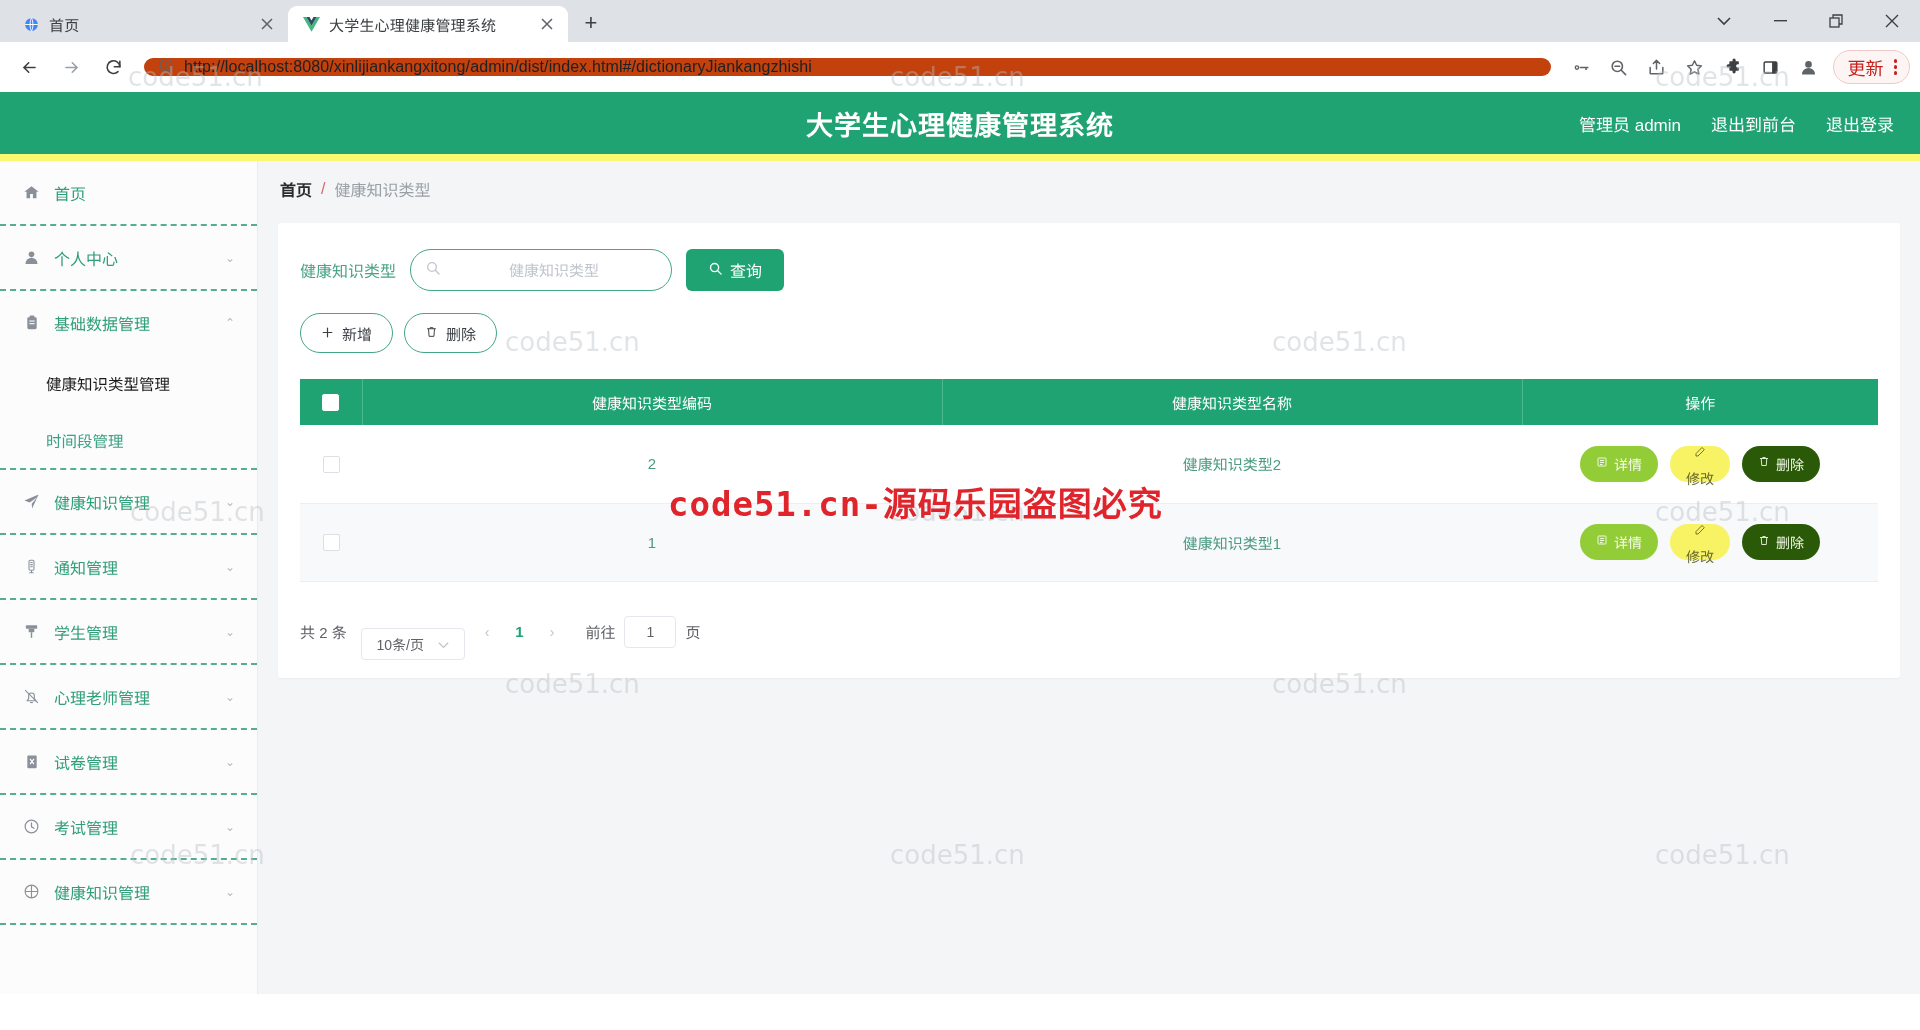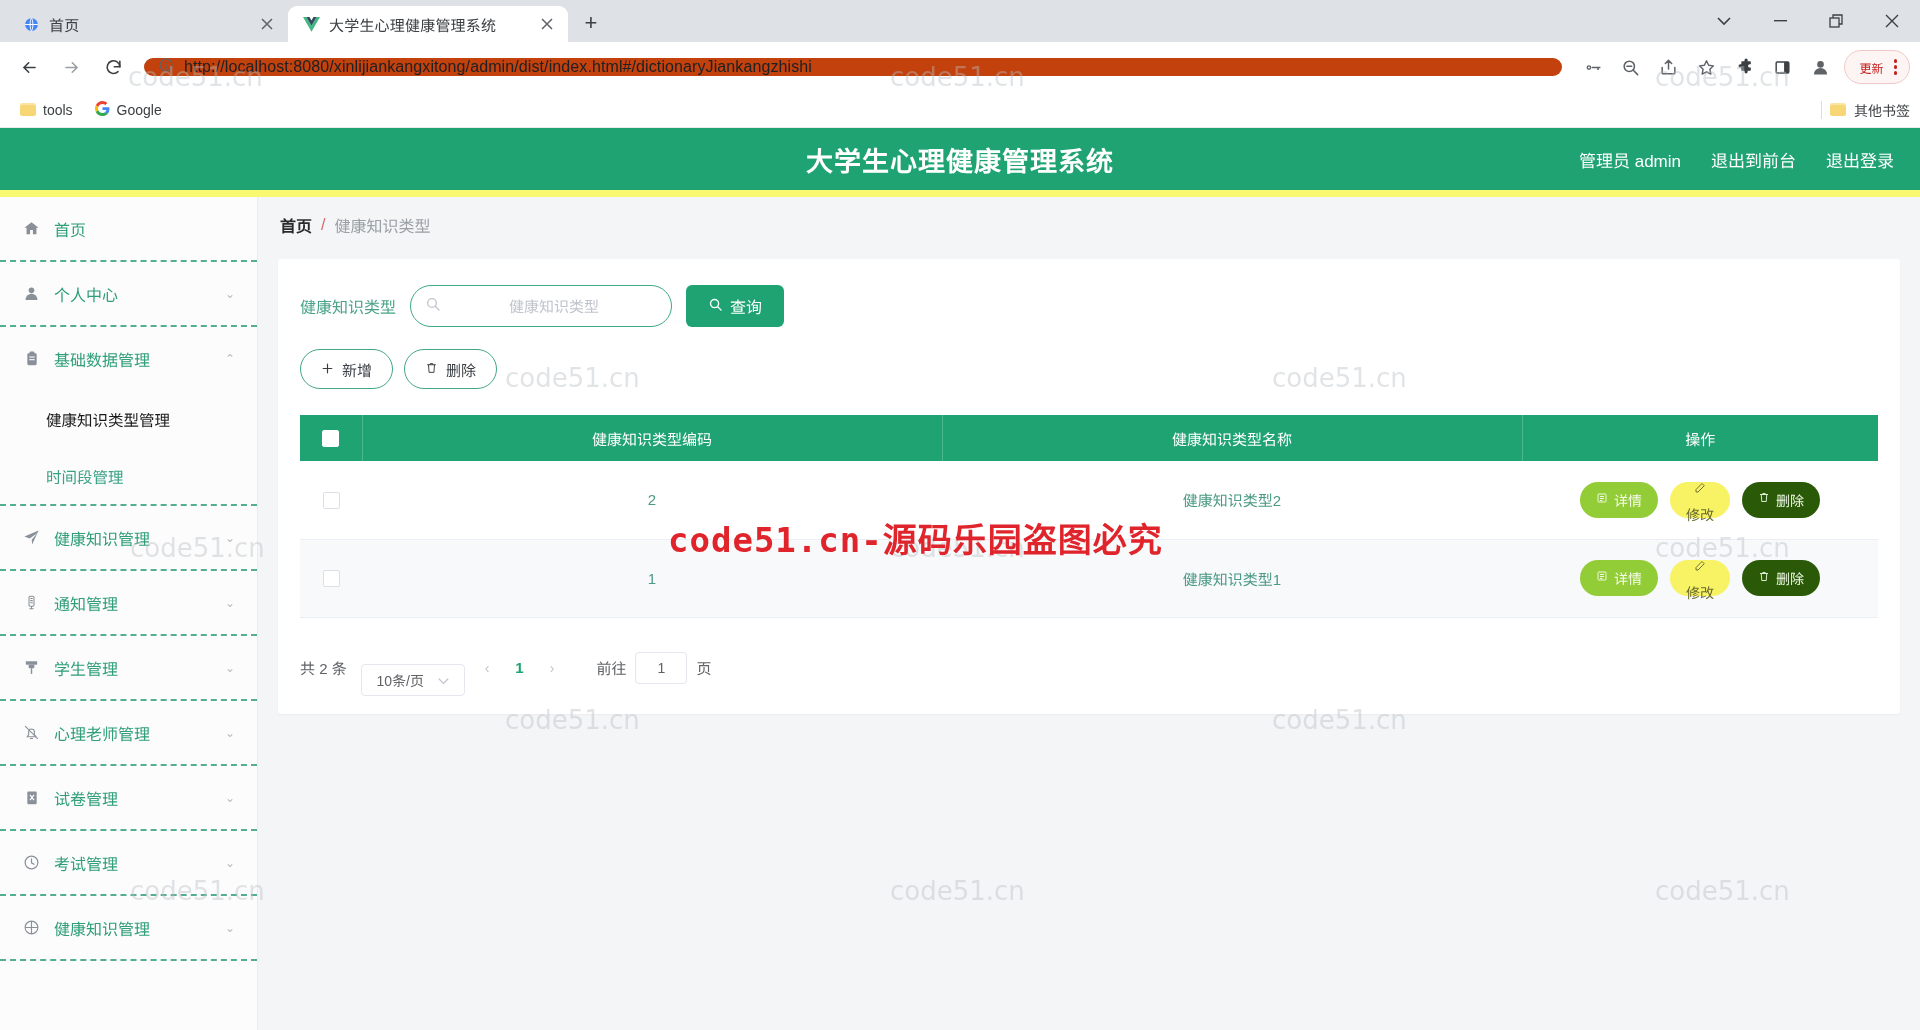--- a/index.html
+++ b/index.html
@@ -46,21 +46,21 @@
     flex: 1 1 auto; height: 18px; background: #c2410c; border-radius: 18px;
     display: flex; align-items: center; gap: 10px; padding: 0 14px; margin: 0 8px;
     font-size: 16px; color: #202124; position: relative;
   }
   .omnibox .url { white-space: nowrap; overflow: hidden; text-overflow: ellipsis; letter-spacing: .1px; }
   .tb-icons { display: flex; align-items: center; gap: 2px; }
   .tb-icon { width: 36px; height: 36px; border-radius: 50%; display:flex; align-items:center; justify-content:center; color:#5f6368; }
   .update-btn {
     display:flex; align-items:center; gap: 4px; height: 34px; padding: 0 6px 0 14px;
     border: 1px solid #f2c9c9; border-radius: 17px; background: #fdf4f4;
-    color: #c5221f; font-size: 12px; margin-left: 4px;
+    color: #c5221f; font-size: 18px; margin-left: 4px;
   }
   .update-dots { display:flex; flex-direction: column; gap: 2.5px; padding: 0 6px; }
   .update-dots i { width: 3.5px; height: 3.5px; border-radius: 50%; background: #c5221f; display:block; }
 
   .bookmarks {
     height: 36px; background: #ffffff; display: flex; align-items: center;
     padding: 0 12px; gap: 6px; font-size: 14px; color: #3c4043; flex: 0 0 36px;
     position: relative; border-bottom: 1px solid #e8eaed;
   }
   .bm { display:flex; align-items:center; gap: 7px; padding: 4px 8px; border-radius: 4px; }
@@ -176,21 +176,21 @@
 
   .pagination { display: flex; align-items: center; gap: 14px; padding: 22px 0 0 22px; font-size: 15px; color: #606266; }
   .pg-total { color: #606266; }
   .pg-select {
     width: 104px; height: 32px; border: 1px solid #e4e7ed; border-radius: 4px;
     display: flex; align-items: center; justify-content: center; gap: 14px;
     background:#fff; font-size: 14px; color: #606266; margin-top: 24px;
   }
   .pg-arrow { color: #c0c4cc; font-size: 14px; padding: 0 6px; }
   .pg-num { color: #1fa372; font-weight: bold; font-size: 15px; padding: 0 6px; }
-  .pg-jump { display:flex; align-items:center; gap: 9px; margin-left: 22px; color:#606266; }
+  .pg-jump { display:flex; align-items:center; gap: 9px; margin-left: 11px; color:#606266; }
   .pg-jump input {
     width: 52px; height: 32px; border: 1px solid #e4e7ed; border-radius: 4px;
     text-align: center; font-size: 14px; color: #606266; outline: none;
     font-family: "Liberation Sans", "DejaVu Sans", sans-serif;
   }
 
   
   .wm {
     position: absolute; color: #b9bfc4; opacity: .42; font-size: 26px;
     font-family: "DejaVu Sans", sans-serif; pointer-events: none; user-select: none; white-space: nowrap;
@@ -335,42 +335,20 @@
         <span>更新</span>
         <span class="update-dots">
             <i></i>
             <i></i>
             <i></i>
           </span>
       </div>
     </div>
   </div>
 
-  <div class="bookmarks">
-    <div class="bm">
-      <span class="folder-ico"></span>
-      <span>tools</span>
-    </div>
-    <div class="bm">
-      <span>
-        <svg width="15" height="15" viewBox="0 0 48 48">
-          <path fill="#EA4335" d="M24 9.5c3.5 0 6.6 1.2 9 3.6l6.7-6.7C35.6 2.6 30.2 0 24 0 14.6 0 6.5 5.4 2.6 13.2l7.8 6.1C12.3 13.5 17.6 9.5 24 9.5z"></path>
-          <path fill="#4285F4" d="M46.1 24.6c0-1.6-.2-3.2-.5-4.6H24v9.1h12.5c-.6 3-2.3 5.5-4.8 7.2l7.5 5.8c4.4-4 6.9-10 6.9-17.5z"></path>
-          <path fill="#FBBC05" d="M10.4 28.7a14.5 14.5 0 010-9.4l-7.8-6.1a24 24 0 000 21.6z"></path>
-          <path fill="#34A853" d="M24 48c6.5 0 11.9-2.1 15.9-5.9l-7.5-5.8c-2.1 1.4-4.8 2.2-8.4 2.2-6.4 0-11.7-4-13.6-9.8l-7.8 6.1C6.5 42.6 14.6 48 24 48z"></path>
-        </svg>
-      </span>
-      <span>Google</span>
-    </div>
-    <div class="bm-right">
-      <span class="bm-sep"></span>
-      <span class="folder-ico"></span>
-      <span>其他书签</span>
-    </div>
-  </div>
 
   <div class="page">
 
     <div class="apphead">
       <div class="apptitle">大学生心理健康管理系统</div>
       <div class="headlinks">
         <span class="headlink">管理员 admin</span>
         <span class="headlink">退出到前台</span>
         <span class="headlink">退出登录</span>
       </div>

